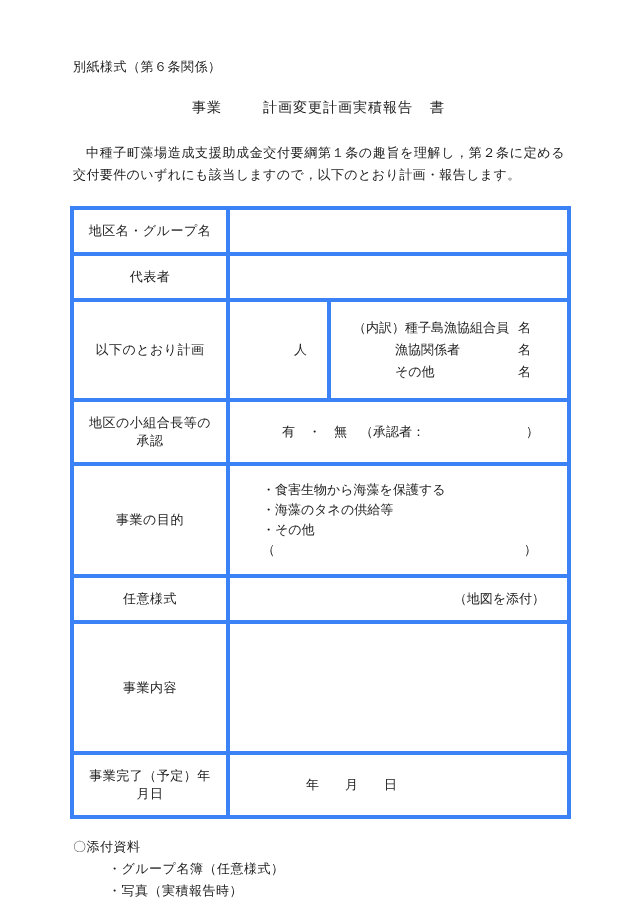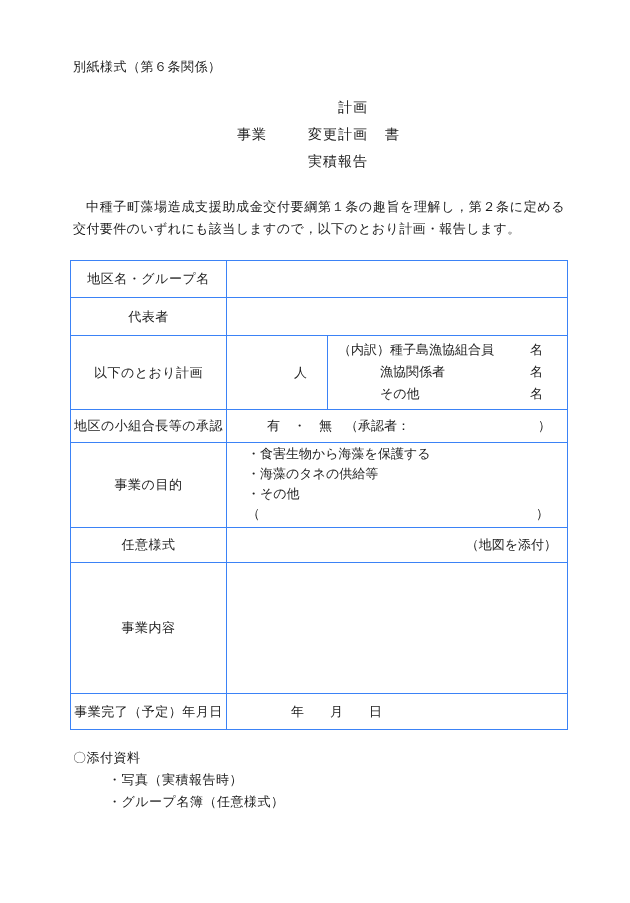--- a/index.html
+++ b/index.html
@@ -20,47 +20,45 @@
     margin-top: 18px;
     display: flex;
     justify-content: center;
     align-items: center;
     gap: 17px;
     font-size: 14px;
     letter-spacing: 1px;
   }
   .title-stack {
     display: flex;
-    flex-direction: column;
-    align-items: flex-end;
+    align-items: center;
     line-height: 27px;
     margin-left: 24px;
   }
 
   .intro {
     margin: 21px 0 16px 3px;
     width: 492px;
     line-height: 22px;
     text-indent: 1em;
     letter-spacing: 0.4px;
     text-align: justify;
   }
 
   table.form-table {
     margin-top: 20px;
     border-collapse: collapse;
     table-layout: fixed;
     width: 497px;
   }
   td {
-    border: 1px solid #3b82f6;
-    padding: 0;
+    border: 4px solid #3b82f6;
+    padding: 12px;
     vertical-align: middle;
     overflow: hidden;
-    font-family: Liberation Mono, monospace;
   }
   td.lbl { text-align: center; letter-spacing: 0.5px; }
 
   tr.r-district  td { height: 37px; }
   tr.r-rep       td { height: 38px; }
   tr.r-members   td { height: 74px; margin-top: 12px; }
   tr.r-approval  td { height: 33px; }
   tr.r-purpose   td { height: 85px; }
   tr.r-location  td { height: 35px; }
   tr.r-content   td { height: 131px; }
@@ -196,17 +194,17 @@
       <td class="lbl">事業完了（予定）年月日</td>
       <td colspan="2">
         <div class="date-box">年　　月　　日</div>
       </td>
     </tr>
   </tbody>
     </table>
 
   <div class="attachments">
     <div>〇添付資料</div>
+    <div class="attachment-item">・グループ名簿（任意様式）</div>
     <div class="attachment-item">・写真（実積報告時）</div>
-    <div class="attachment-item">・グループ名簿（任意様式）</div>
   </div>
 
 </div>
 
 </body></html>

